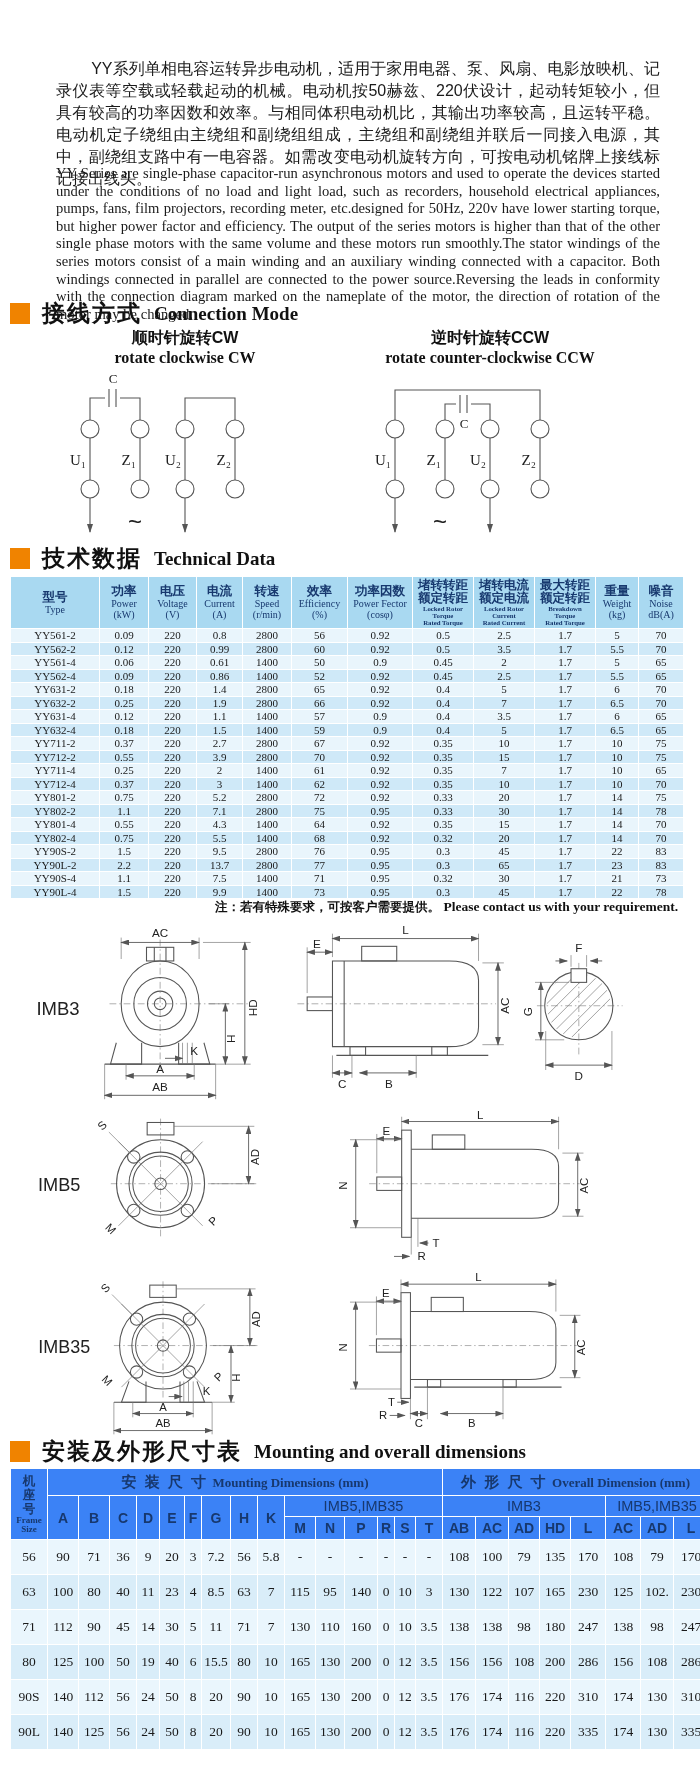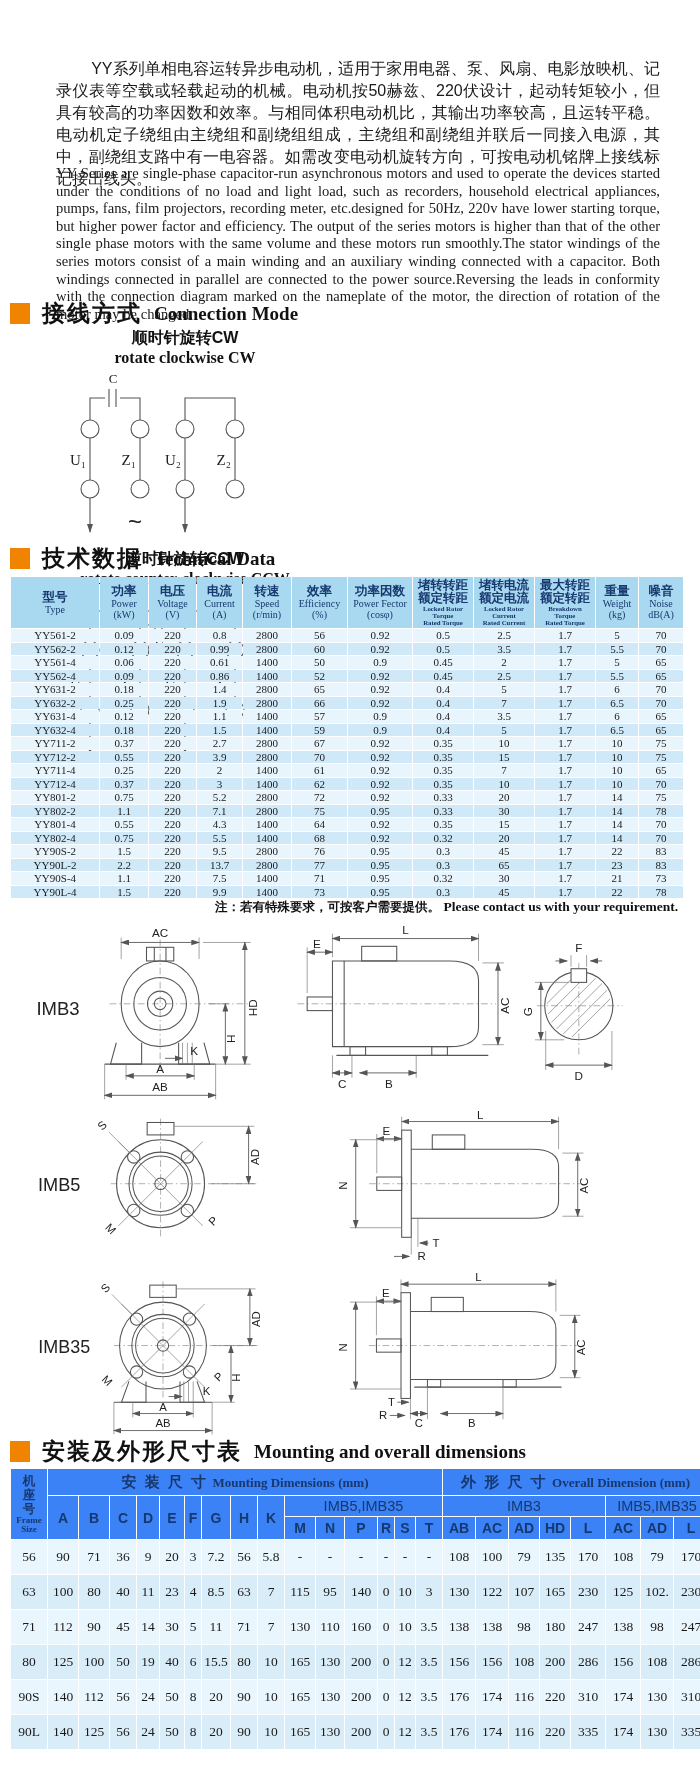--- a/index.html
+++ b/index.html
@@ -16,21 +16,21 @@
   .cn-h { font-size:23px; font-weight:bold; color:#111; letter-spacing:2px; }
   .en-h { font-size:19px; font-weight:bold; font-family:"Liberation Serif",serif; color:#111; }
 
   
   .p-cn { top:58px; padding:0 40px 0 56px; font-size:16px; line-height:22px; color:#1a1a1a;
           text-align:justify; text-indent:2.2em; font-weight:500; }
   .p-en { top:165px; padding:0 40px 0 56px; font-family:"Liberation Serif",serif; font-size:14.6px;
           line-height:17.6px; color:#1a1a1a; text-align:justify; }
 
   
-  .conn-wrap { top:328px; display:flex; padding-left:35px; gap:5px;flex-direction:column; }
+  .conn-wrap { top:328px; display:flex; padding-left:35px; gap:5px; }
   .conn { width:300px; text-align:center; }
   .conn-t { font-size:16px; font-weight:bold; color:#111; line-height:20px; }
   .conn-t.enb { font-family:"Liberation Serif",serif; }
 
   
   svg text { font-family:"Liberation Sans",sans-serif; }
   .ln { stroke:#555; fill:none; stroke-width:1.1; }
   .lnf { stroke:#555; fill:#fff; stroke-width:1.1; }
   .dim { stroke:#555; fill:none; stroke-width:0.9; }
   .ext { stroke:#777; fill:none; stroke-width:0.7; }

